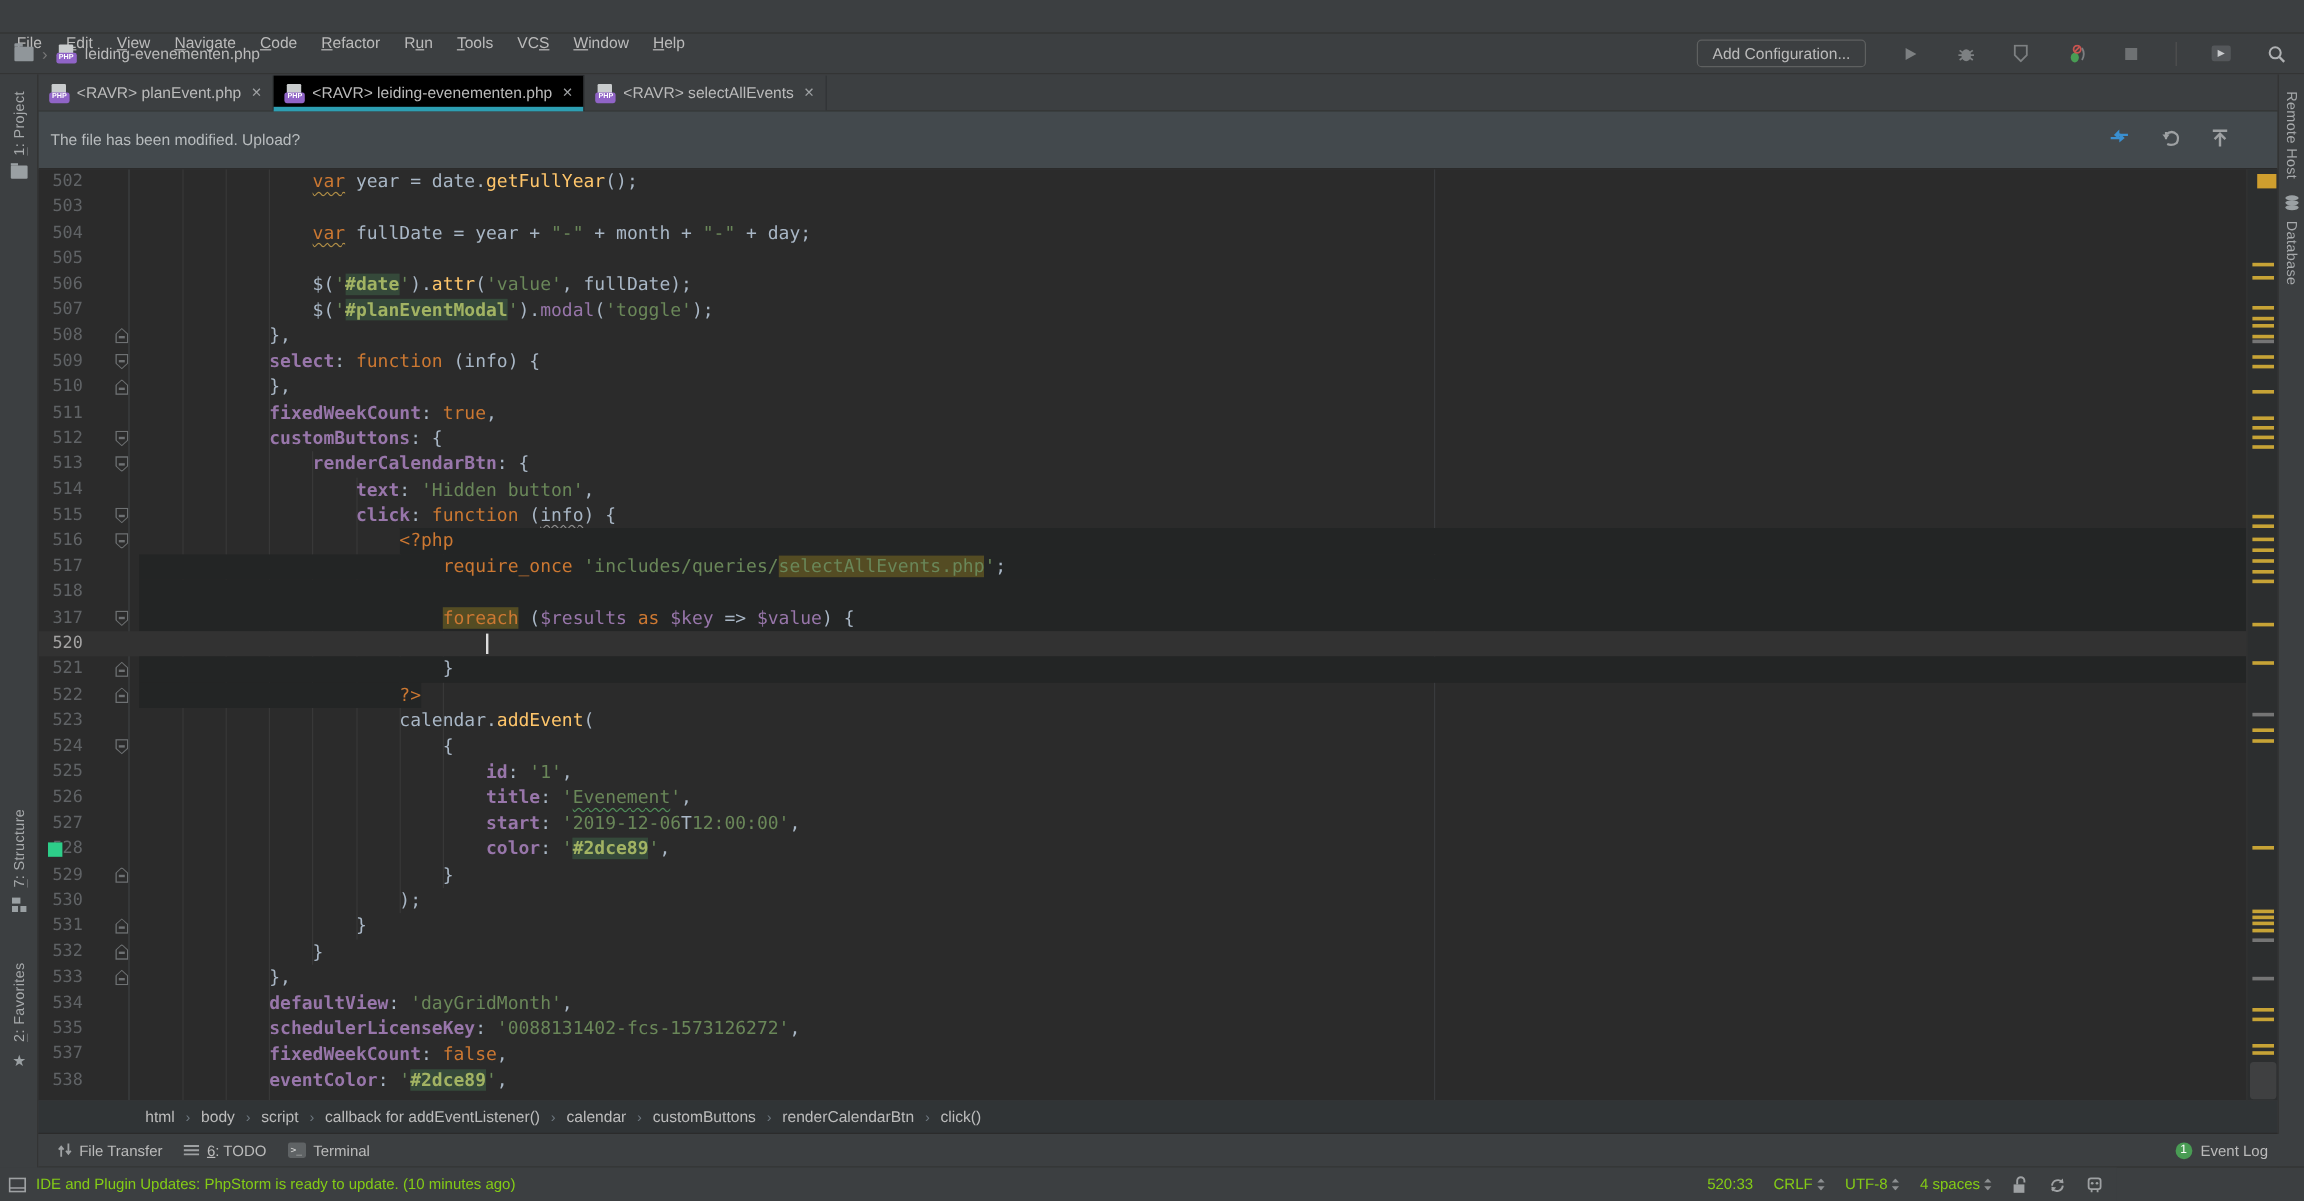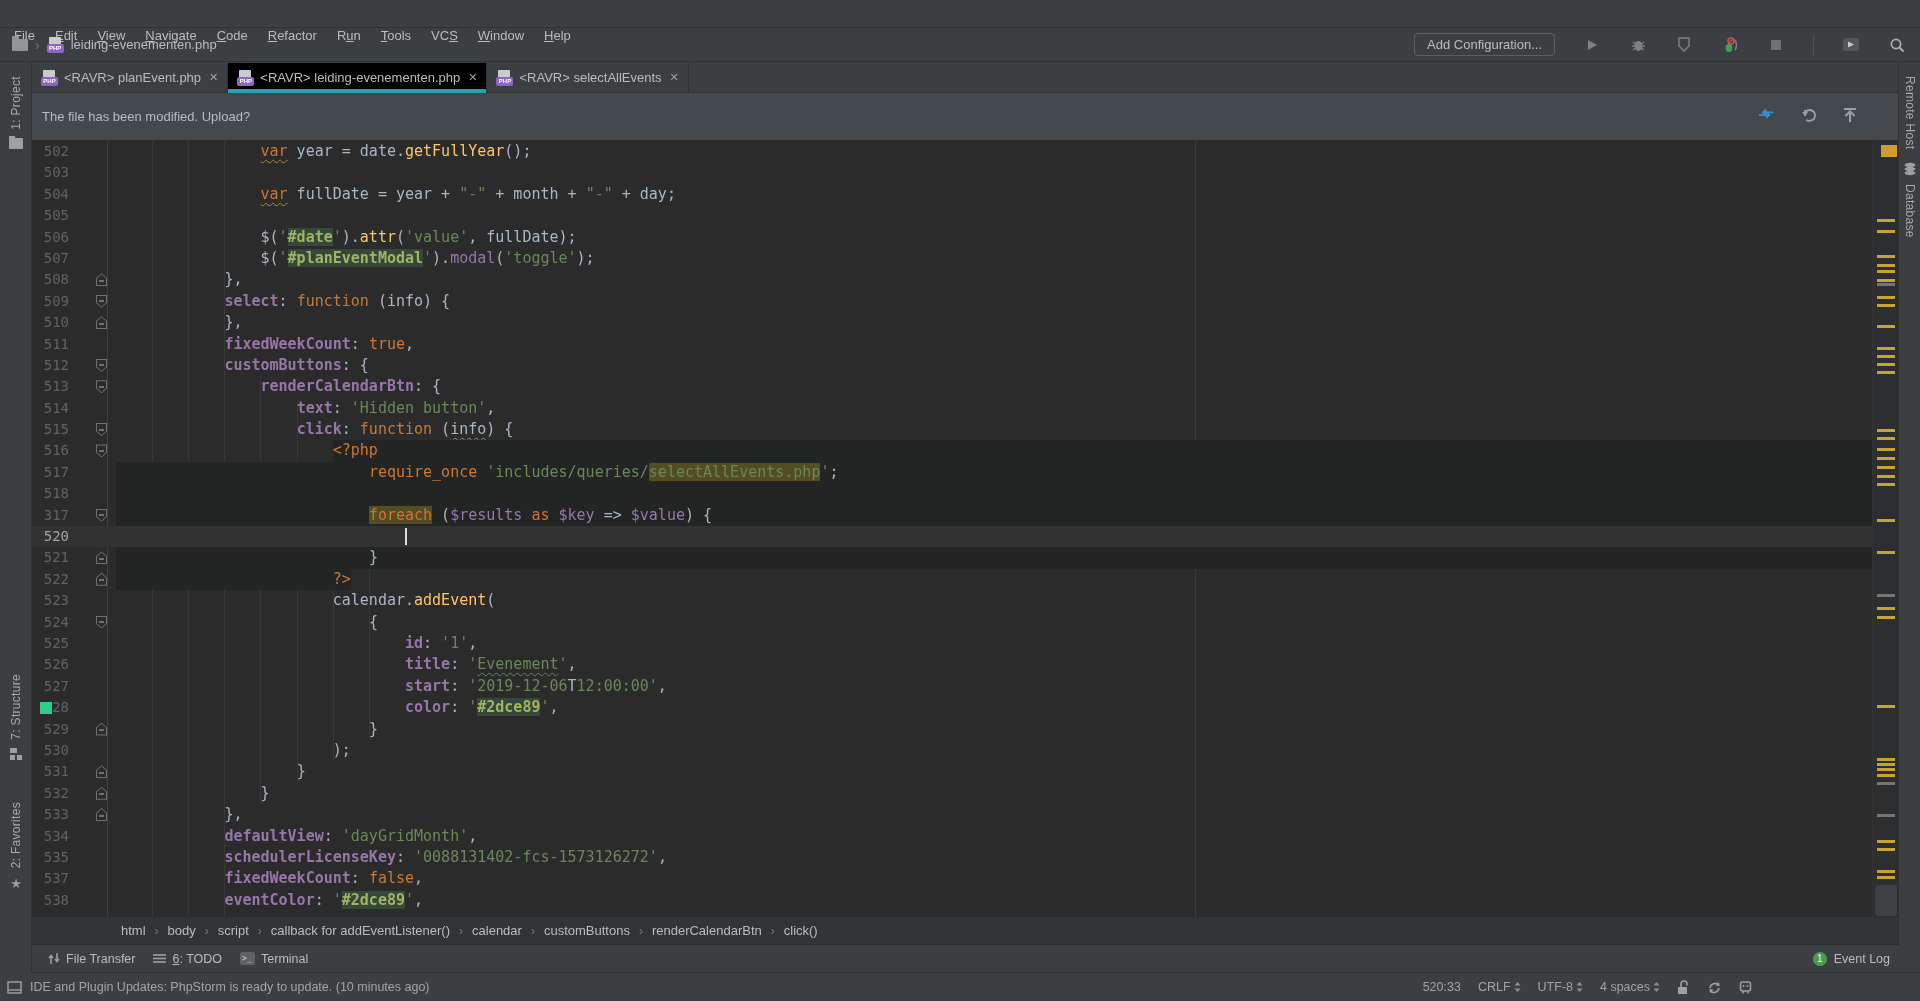--- a/index.html
+++ b/index.html
@@ -123,21 +123,21 @@
   .bb-item:first-child { margin-left:16px; }
   .bb-spacer { flex:1; }
   .eventlog { display:flex; align-items:center; gap:7px; margin-right:30px; }
   .ebadge { width:14px; height:14px; border-radius:50%; background:#499C54; color:#fff; font-size:10px;
             display:flex; align-items:center; justify-content:center; }
   .termico { width:15px; height:13px; background:#5f6365; border-radius:2px; color:#d8d8d8; font-size:8px;
              line-height:13px; padding-left:2px; font-family:"DejaVu Sans Mono",monospace; }
 
   
   .statusbar { position:absolute; left:0; top:973px; width:1764px; height:28px; background:#3c3f41;
-               display:flex; align-items:center; font-size:12.5px; color:#a3a3a3; }
+               display:flex; align-items:center; font-size:12.5px; color:#84cc16; }
   .sb-left { display:flex; align-items:center; gap:8px; padding-left:7px; flex:1; }
   .sb-right { display:flex; align-items:center; gap:17px; padding-right:12px; }
   .sb-widget { display:flex; align-items:center; gap:3px; }
   .updown { display:inline-block; }
 </style>
 </head>
 <body>
 
 <div class="win">
 

